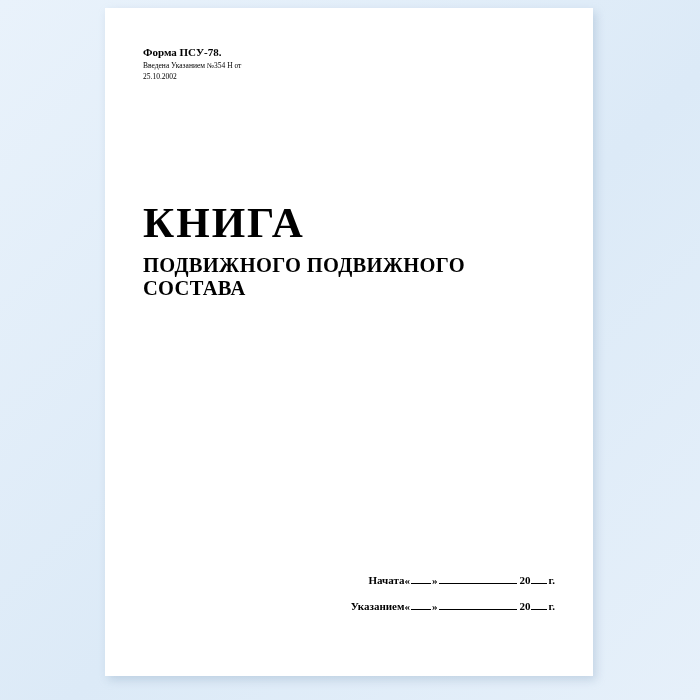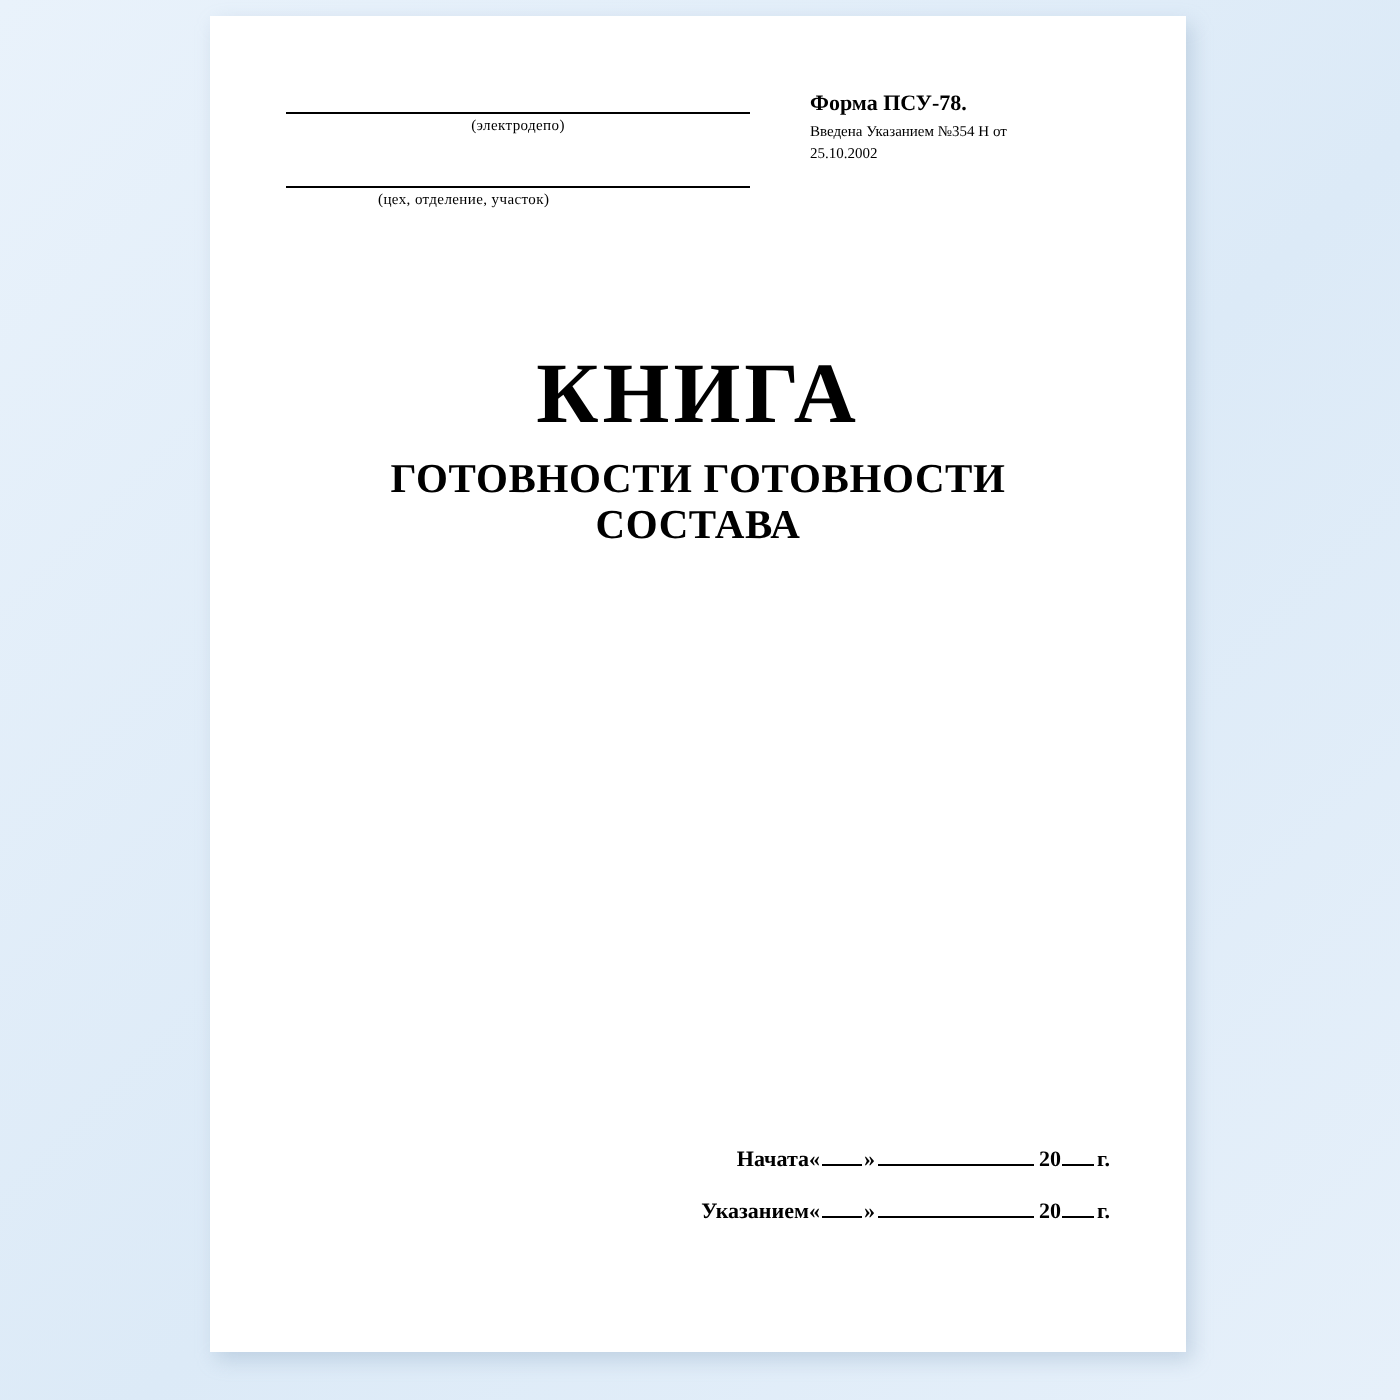--- a/index.html
+++ b/index.html
@@ -76,22 +76,21 @@
     line-height: 1.45;
     padding-top: 3px;
   }
   .header-right .form-code {
     font-weight: bold;
     font-size: 11px;
   }
 
   
   .title-zone {
-    margin-top: 72px;
-    text-align: center;
+    margin-top: 118px;
   }
   .main-title {
     font-size: 43px;
     font-weight: bold;
     letter-spacing: 2px;
     line-height: 1;
     color: #000;
   }
   .sub-title {
     font-size: 20.5px;
@@ -144,42 +143,32 @@
 </head>
 <body>
 
 <div class="stage">
   <div class="page-shadow"></div>
 
   <div class="page">
 
     <div class="header">
 
-      <div class="header-left">
-        <div class="fill-block">
-          <div class="fill-line"></div>
-          <div class="fill-caption">(электродепо)</div>
-        </div>
-        <div class="fill-block fill-block2">
-          <div class="fill-line"></div>
-          <div class="fill-caption fill-caption-left">(цех, отделение, участок)</div>
-        </div>
-      </div>
 
       <div class="header-right">
         <div class="form-code">Форма ПСУ-78.</div>
         <div>Введена Указанием №354 Н от</div>
         <div>25.10.2002</div>
       </div>
 
     </div>
 
     <div class="title-zone">
       <div class="main-title">КНИГА</div>
-      <div class="sub-title">ГОТОВНОСТИ ГОТОВНОСТИ СОСТАВА</div>
+      <div class="sub-title">ПОДВИЖНОГО ПОДВИЖНОГО СОСТАВА</div>
     </div>
 
     <div class="footer">
 
       <div class="date-row">
         <span class="date-label">Начата</span>
         <span class="date-quote-open">«</span>
         <span class="blank-short"></span>
         <span>»</span>
         <span class="blank-long"></span>

